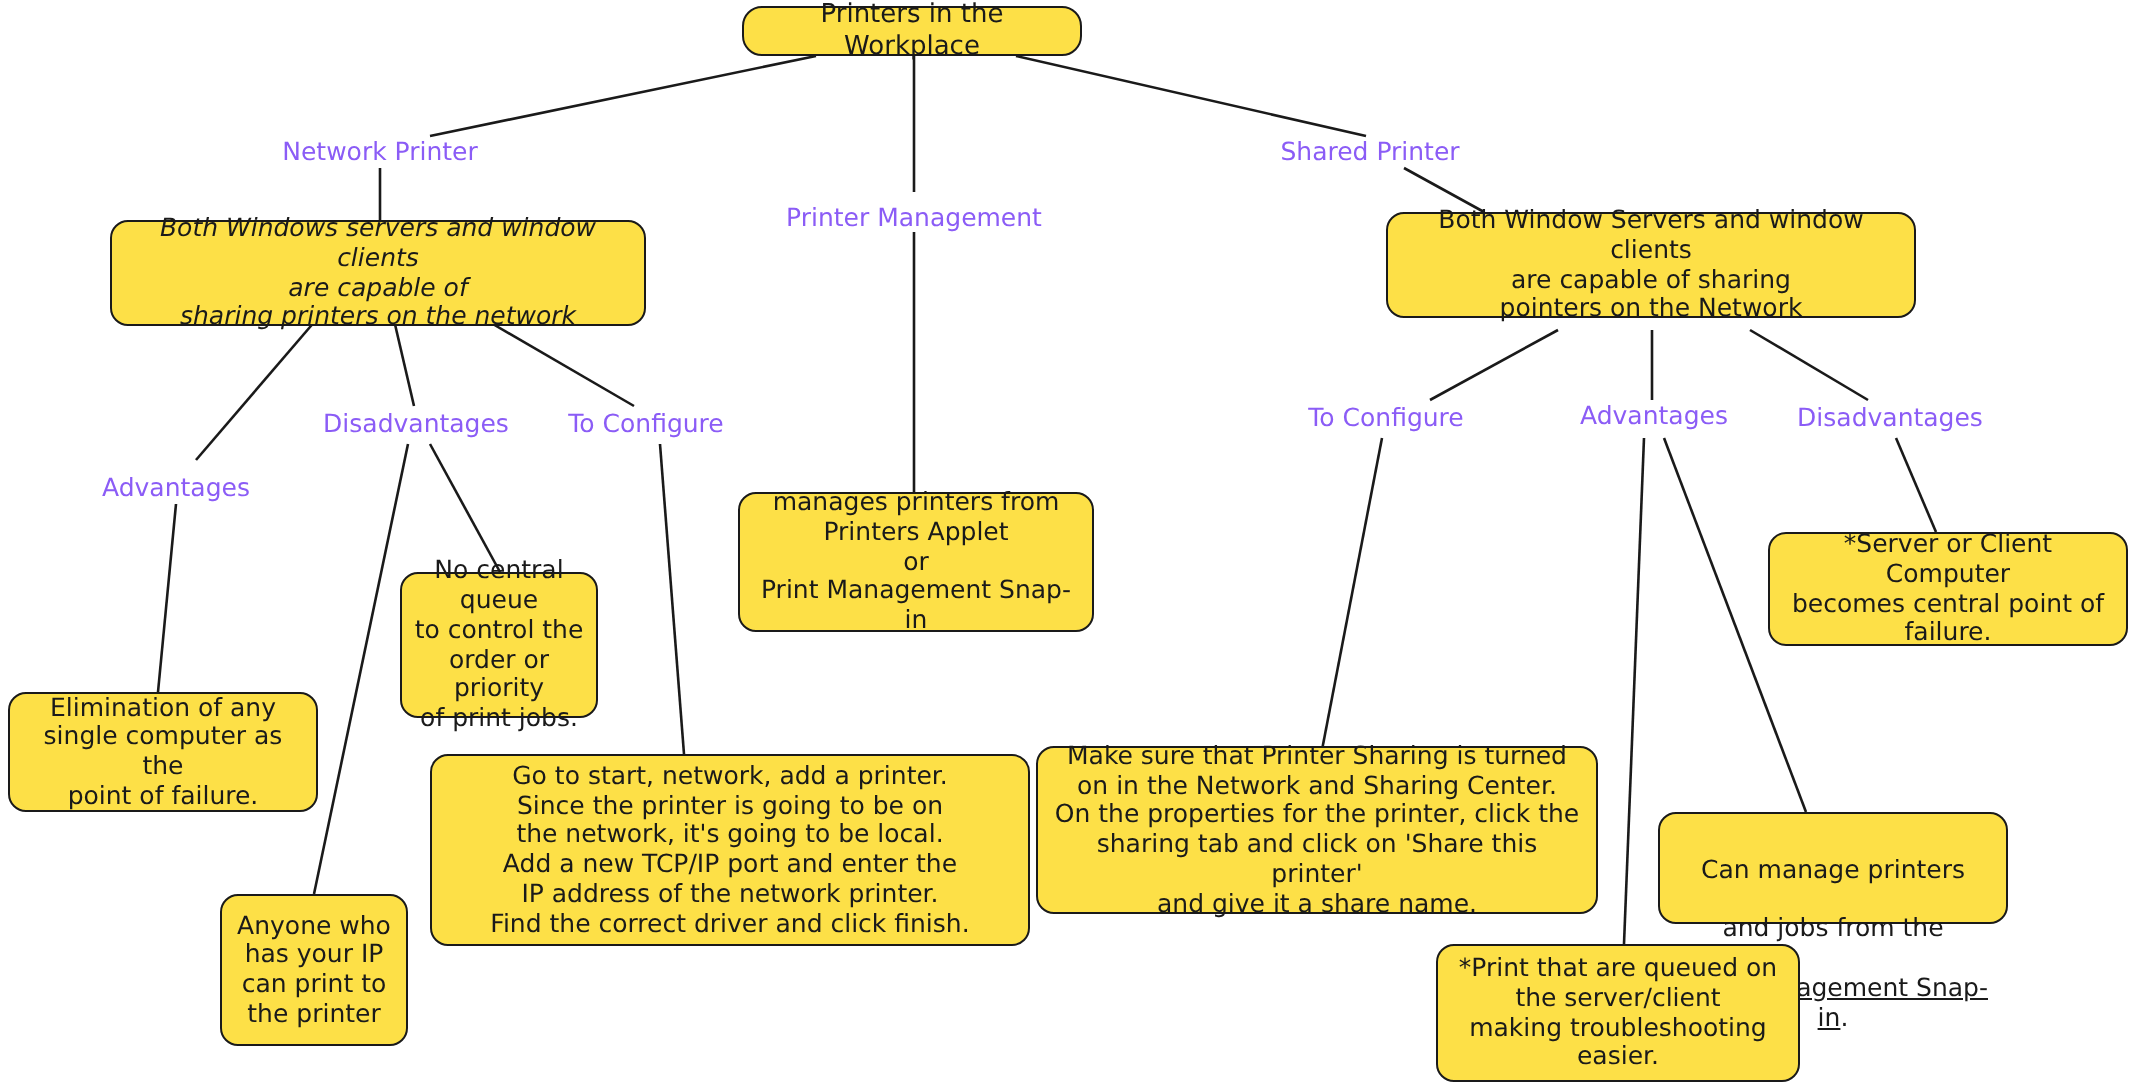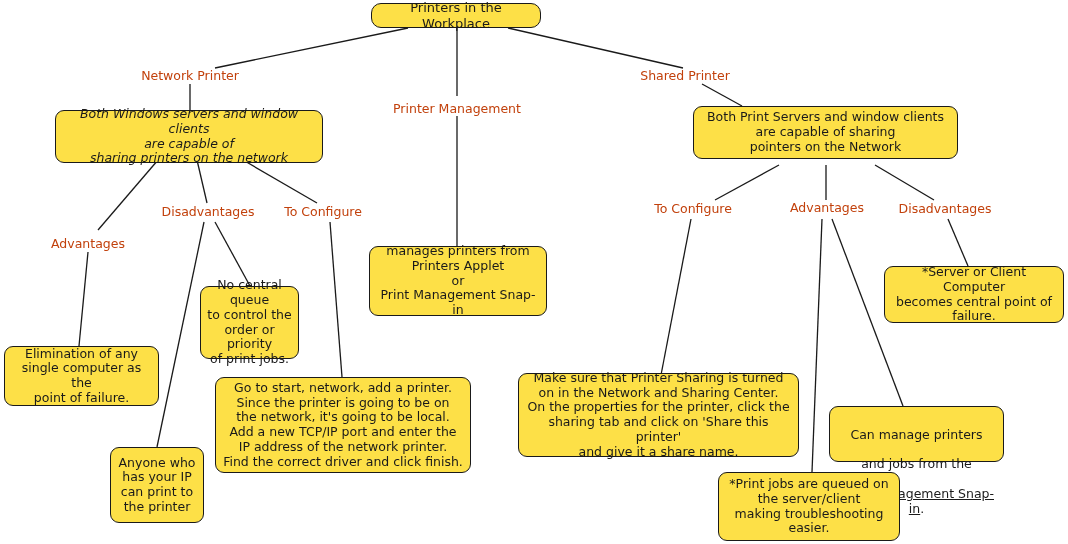--- a/index.html
+++ b/index.html
@@ -40,21 +40,21 @@
     font-size: 12.5px;
     padding: 3px 6px;
     white-space: pre-line;
   }
   .node.root {
     font-size: 13px;
     border-radius: 10px;
   }
   .label {
     position: absolute;
-    color: #c2410c;
+    color: #8b5cf6;
     font-size: 12.5px;
     white-space: nowrap;
     text-align: center;
     transform: translateX(-50%);
     line-height: 1;
   }
   .u { text-decoration: underline; }
 </style>
 </head>
 <body>
@@ -104,21 +104,21 @@
     <span>Printers in the Workplace</span>
   </div>
 
   <div class="node" style="left:55px; top:110px; width:268px; height:53px;font-style:italic;">
     <span>Both Windows servers and window clients
 are capable of
 sharing printers on the network</span>
   </div>
 
   <div class="node" style="left:693px; top:106px; width:265px; height:53px;">
-    <span>Both Print Servers and window clients
+    <span>Both Window Servers and window clients
 are capable of sharing
 pointers on the Network</span>
   </div>
 
   <div class="node" style="left:369px; top:246px; width:178px; height:70px;">
     <span>manages printers from
 Printers Applet
 or
 Print Management Snap-in</span>
   </div>
@@ -136,21 +136,21 @@
 of print jobs.</span>
   </div>
 
   <div class="node" style="left:110px; top:447px; width:94px; height:76px;">
     <span>Anyone who
 has your IP
 can print to
 the printer</span>
   </div>
 
-  <div class="node" style="left:215px; top:377px; width:256px; height:96px;justify-content:center;">
+  <div class="node" style="left:215px; top:377px; width:300px; height:96px;justify-content:center;">
     <span>Go to start, network, add a printer.
 Since the printer is going to be on
 the network, it's going to be local.
 Add a new TCP/IP port and enter the
 IP address of the network printer.
 Find the correct driver and click finish.</span>
   </div>
 
   <div class="node" style="left:518px; top:373px; width:281px; height:84px;">
     <span>Make sure that Printer Sharing is turned
@@ -166,21 +166,21 @@
 failure.</span>
   </div>
 
   <div class="node" style="left:829px; top:406px; width:175px; height:56px; display:block; padding-top:6px;">
     <div>Can manage printers</div>
     <div>and jobs from the</div>
     <div><span class="u">Print Management Snap-in</span><span>.</span></div>
   </div>
 
   <div class="node" style="left:718px; top:472px; width:182px; height:69px;">
-    <span>*Print jobs are queued on
+    <span>*Print that are queued on
 the server/client
 making troubleshooting
 easier.</span>
   </div>
 
   <div class="label" style="left:190px; top:70px;">Network Printer</div>
 
   <div class="label" style="left:457px; top:103px;">Printer Management</div>
 
   <div class="label" style="left:685px; top:70px;">Shared Printer</div>

